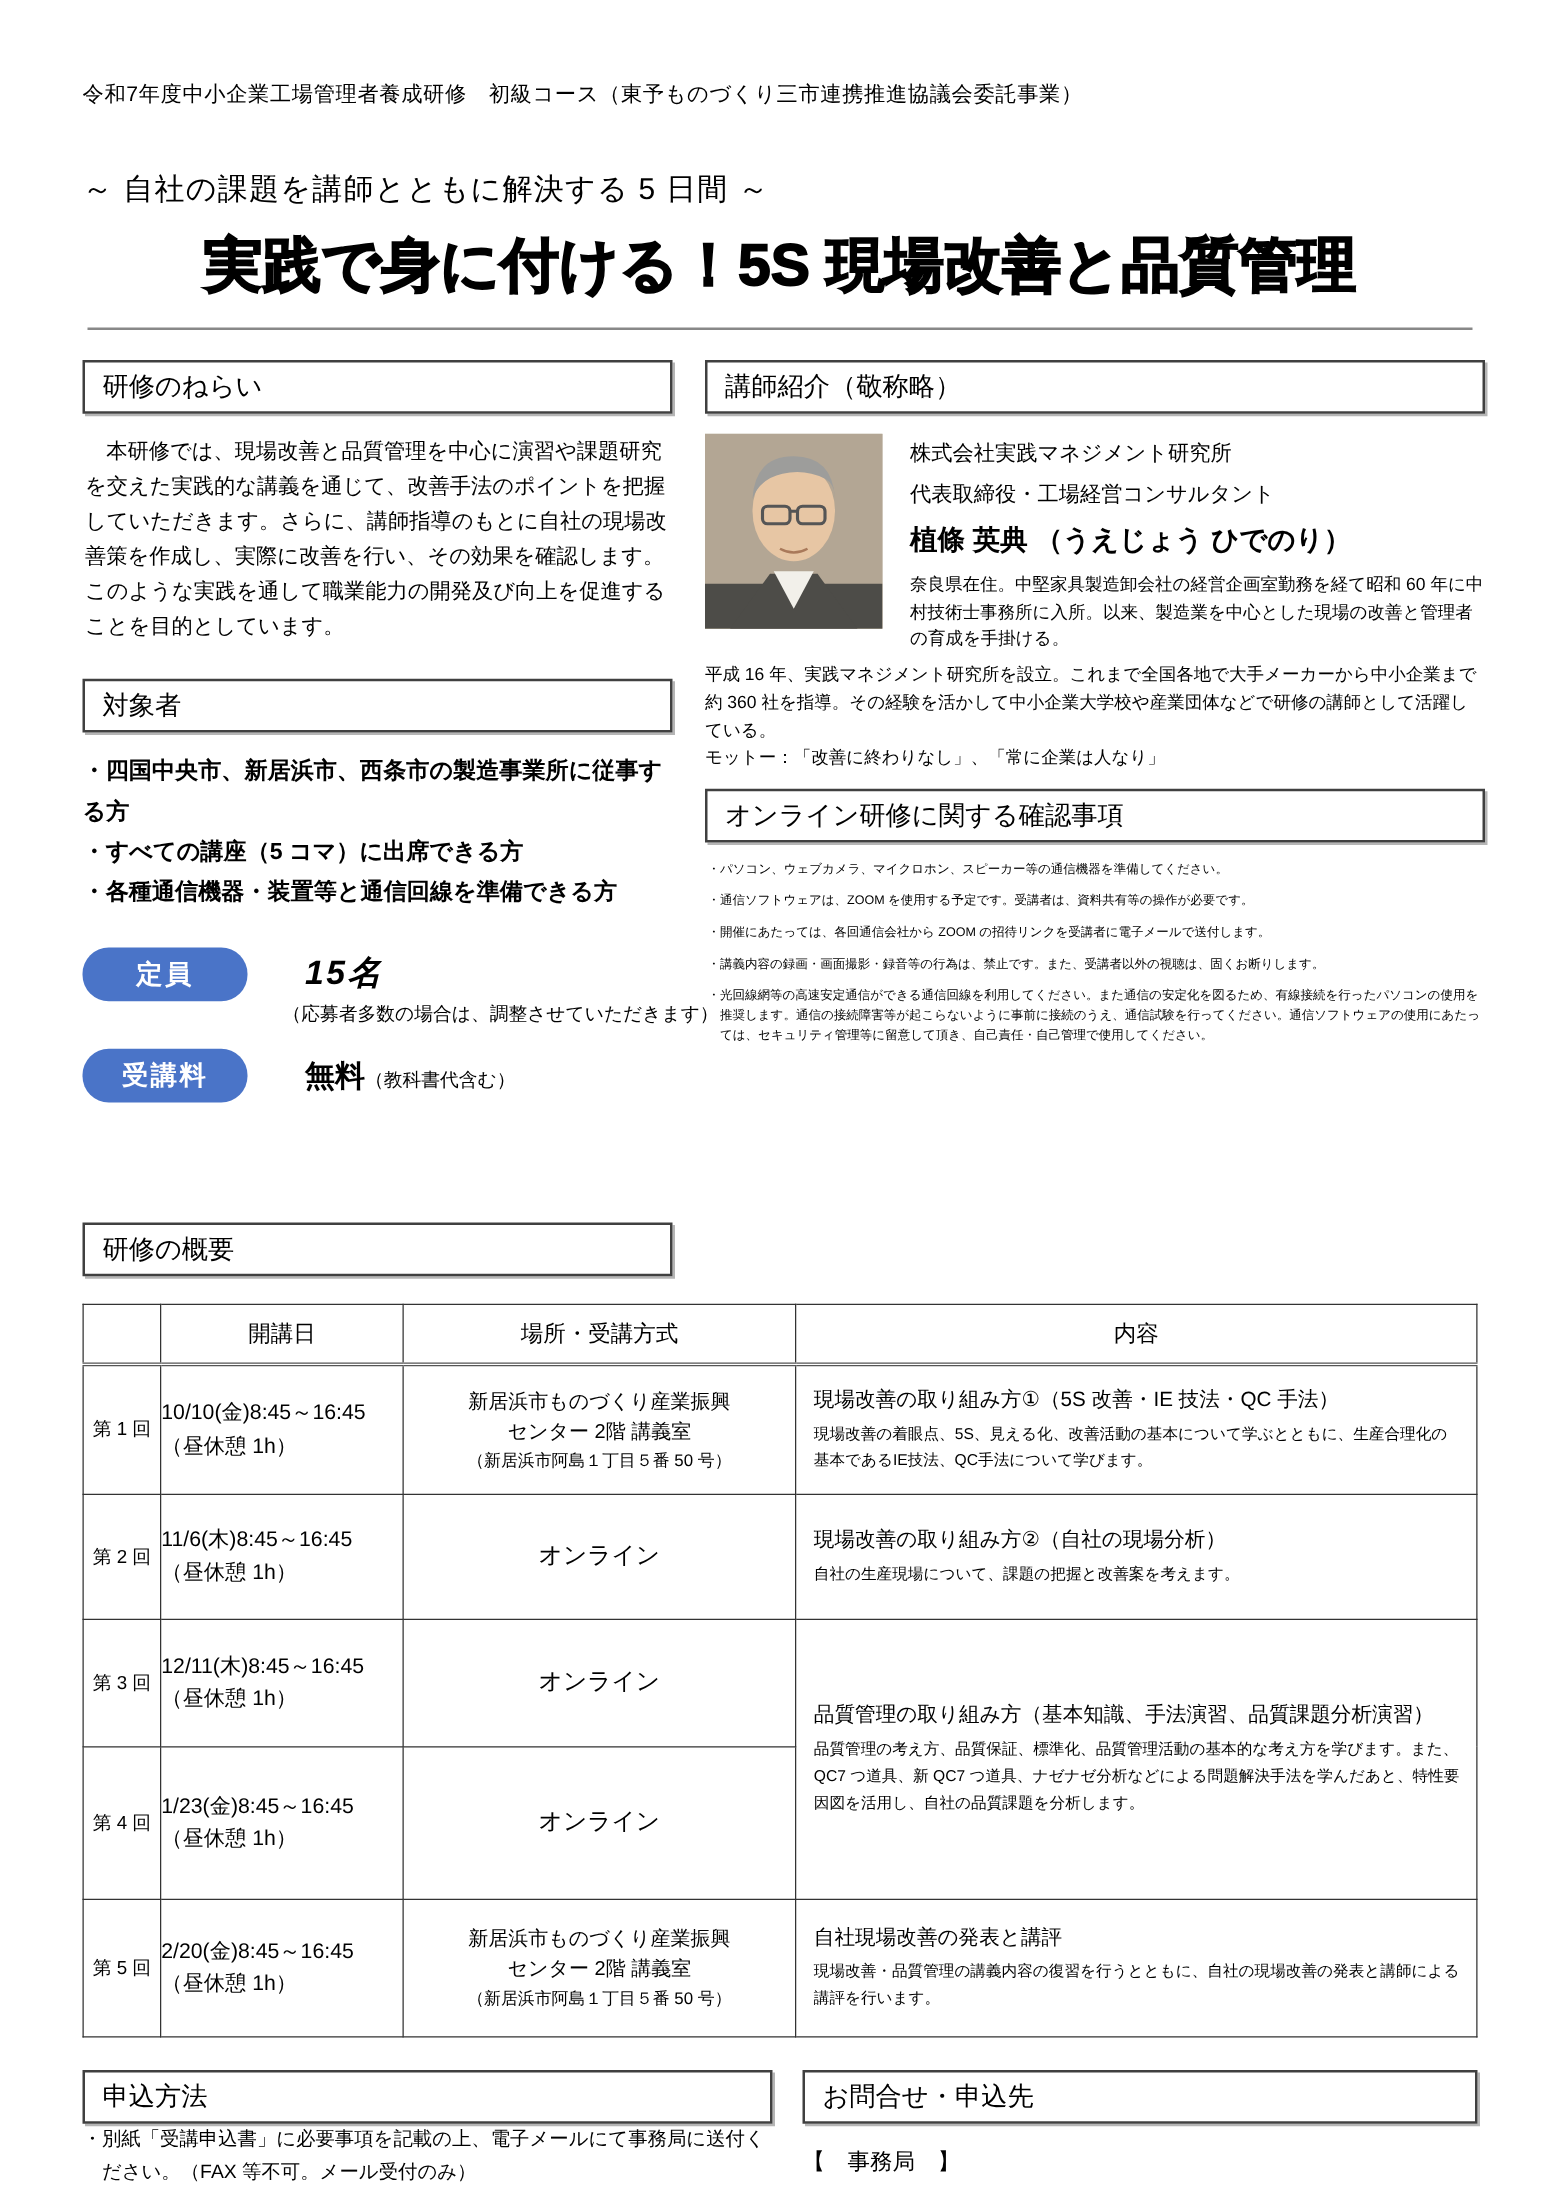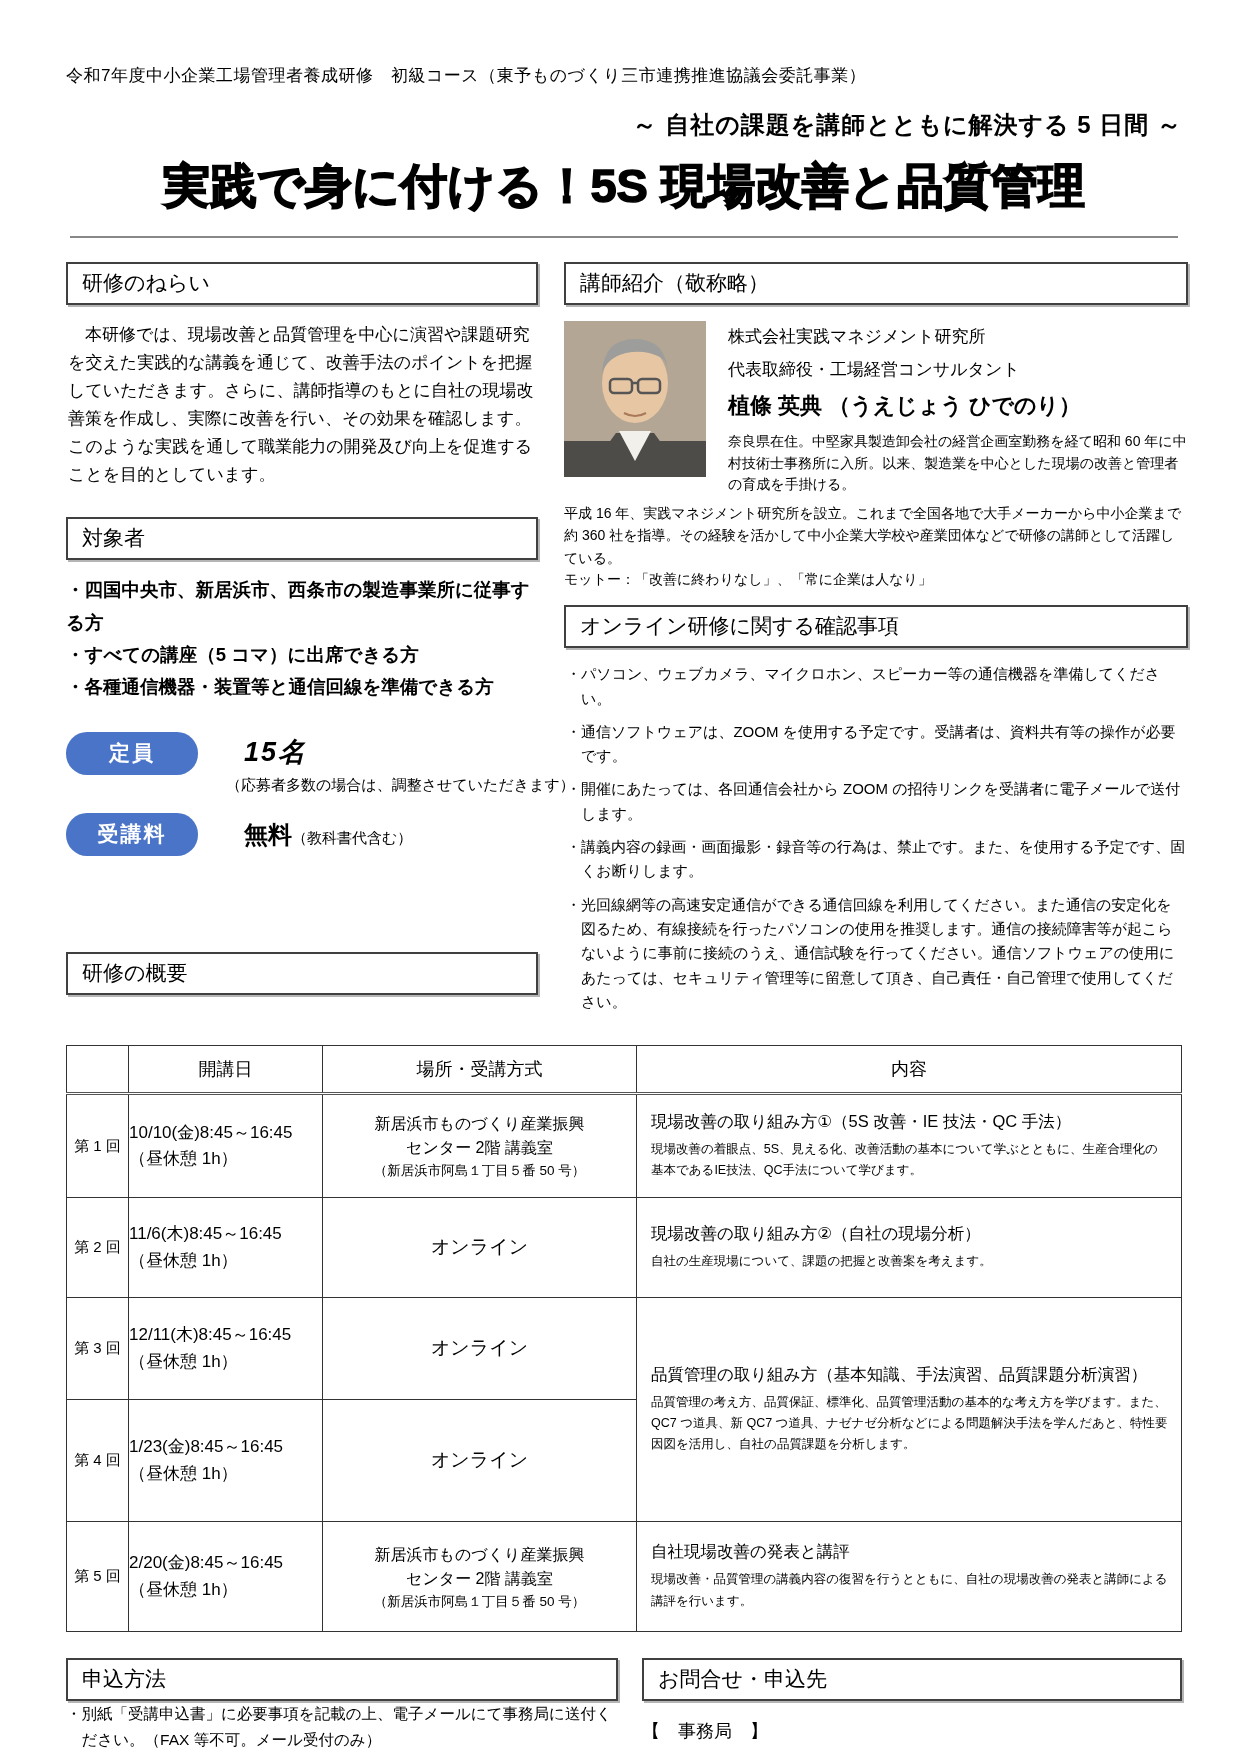--- a/index.html
+++ b/index.html
@@ -6,21 +6,21 @@
   html,body { background:#ffffff; }
   body {
     width:1240px; min-height:1755px;
     font-family:"Liberation Sans","DejaVu Sans",sans-serif;
     color:#000;
   }
   .page { width:1240px; min-height:1755px; padding:64px 58px 30px 66px; position:relative; }
 
   .top-line { font-size:17px; letter-spacing:0.5px; }
 
-  .subtitle { text-align:right; font-weight:bold; font-size:24px; margin-top:22px; letter-spacing:1px; }
+  .subtitle { text-align:left; font-weight:normal; font-size:24px; margin-top:48px; letter-spacing:1px; }
 
   .main-title {
     text-align:center; font-weight:900; font-size:47px; margin-top:14px;
     letter-spacing:0px; -webkit-text-stroke:1.5px #000;
   }
   .title-rule { border:none; border-top:2px solid #888; margin:18px 4px 24px 4px; }
 
   .cols { display:flex; gap:26px; }
   .col-left { width:472px; flex:0 0 472px; display:flex; flex-direction:column; }
   .col-right { flex:1; }
@@ -54,21 +54,21 @@
   .inst-right { margin-left:22px; padding-top:4px; }
   .inst-company { font-size:17px; margin-bottom:10px; }
   .inst-title { font-size:17px; margin-bottom:10px; }
   .inst-name { font-size:22px; font-weight:bold; }
   .inst-bio-side { font-size:14px; line-height:1.55; margin-top:10px; width:460px; }
   .inst-bio-wide { font-size:14px; line-height:1.6; margin-top:6px; }
   .inst-motto { font-size:14px; margin-top:2px; }
 
   .online-box { margin-top:16px; }
   .online-list { margin:14px 2px 0 2px; }
-  .online-list .o-item { font-size:15px; line-height:1.62; margin-bottom:9px; padding-left:1em; text-indent:-1em; }
+  .online-list .o-item { font-size:10px; line-height:1.62; margin-bottom:9px; padding-left:1em; text-indent:-1em; }
 
   
   table.schedule { border-collapse:collapse; width:100%; margin-top:22px; table-layout:fixed; }
   table.schedule th, table.schedule td { border:1.5px solid #333; vertical-align:middle; }
   table.schedule thead th { font-size:18px; font-weight:normal; text-align:center; height:48px; border-bottom:3px double #555; }
   col.c-no { width:62px; } col.c-date { width:194px; } col.c-place { width:314px; } col.c-content { width:auto; }
   td.no-cell { text-align:center; font-size:15px; }
   td.date-cell { font-size:17px; line-height:1.55; white-space:pre-line; }
   td.place-cell { text-align:center; }
   .place-main { display:block; font-size:16px; line-height:1.5; white-space:pre-line; }
@@ -160,21 +160,21 @@
       </div>
 
       <div class="inst-bio-wide">平成 16 年、実践マネジメント研究所を設立。これまで全国各地で大手メーカーから中小企業まで約 360 社を指導。その経験を活かして中小企業大学校や産業団体などで研修の講師として活躍している。</div>
       <div class="inst-motto">モットー：「改善に終わりなし」、「常に企業は人なり」</div>
 
       <div class="secbox online-box">オンライン研修に関する確認事項</div>
       <div class="online-list">
         <div class="o-item">・パソコン、ウェブカメラ、マイクロホン、スピーカー等の通信機器を準備してください。</div>
         <div class="o-item">・通信ソフトウェアは、ZOOM を使用する予定です。受講者は、資料共有等の操作が必要です。</div>
         <div class="o-item">・開催にあたっては、各回通信会社から ZOOM の招待リンクを受講者に電子メールで送付します。</div>
-        <div class="o-item">・講義内容の録画・画面撮影・録音等の行為は、禁止です。また、を使用する予定です、固くお断りします。</div>
+        <div class="o-item">・講義内容の録画・画面撮影・録音等の行為は、禁止です。また、受講者以外の視聴は、固くお断りします。</div>
         <div class="o-item">・光回線網等の高速安定通信ができる通信回線を利用してください。また通信の安定化を図るため、有線接続を行ったパソコンの使用を推奨します。通信の接続障害等が起こらないように事前に接続のうえ、通信試験を行ってください。通信ソフトウェアの使用にあたっては、セキュリティ管理等に留意して頂き、自己責任・自己管理で使用してください。</div>
       </div>
     </div>
   </div>
 
   <table class="schedule">
     <colgroup>
       <col class="c-no">
         <col class="c-date">
         <col class="c-place">

